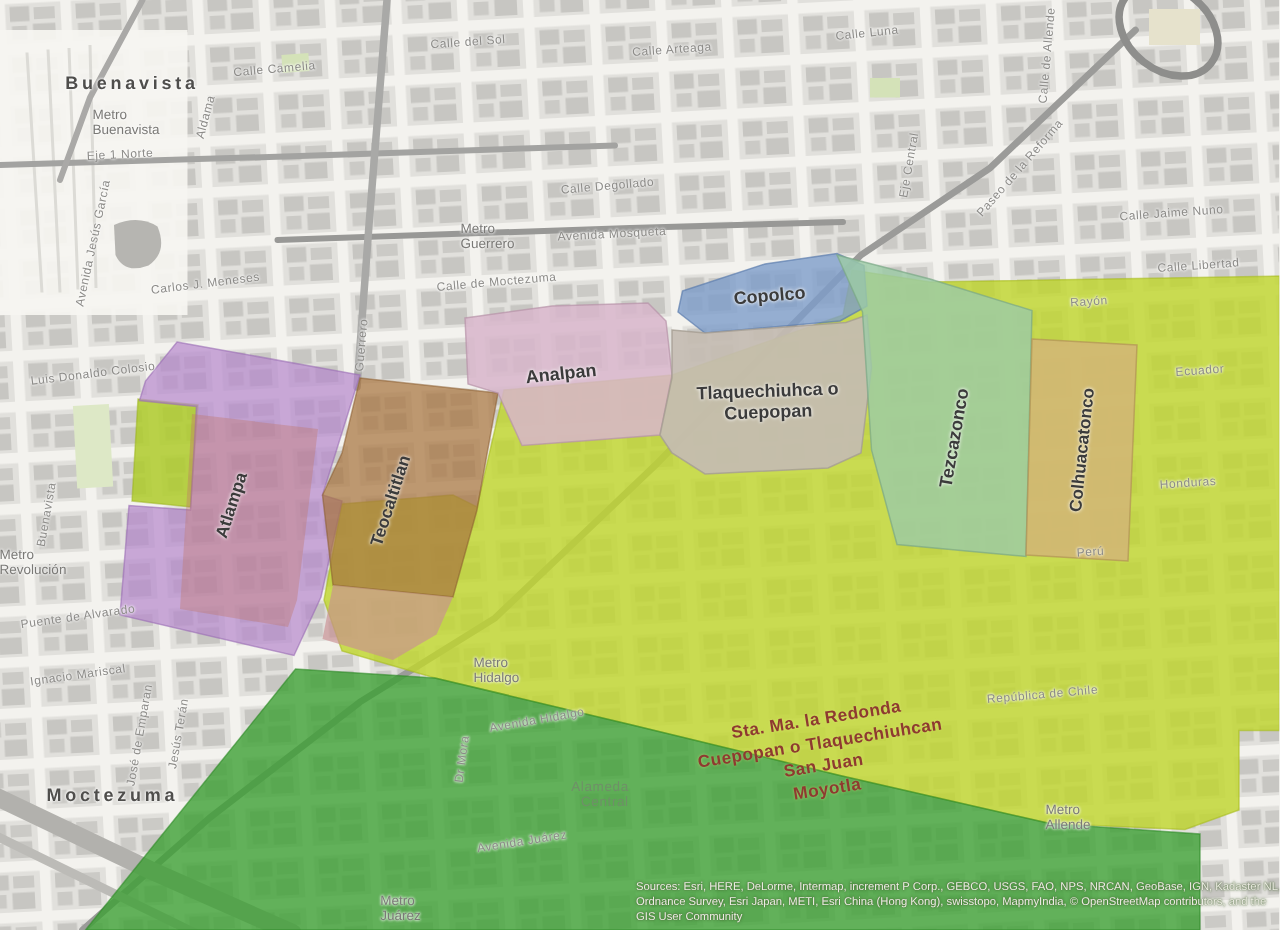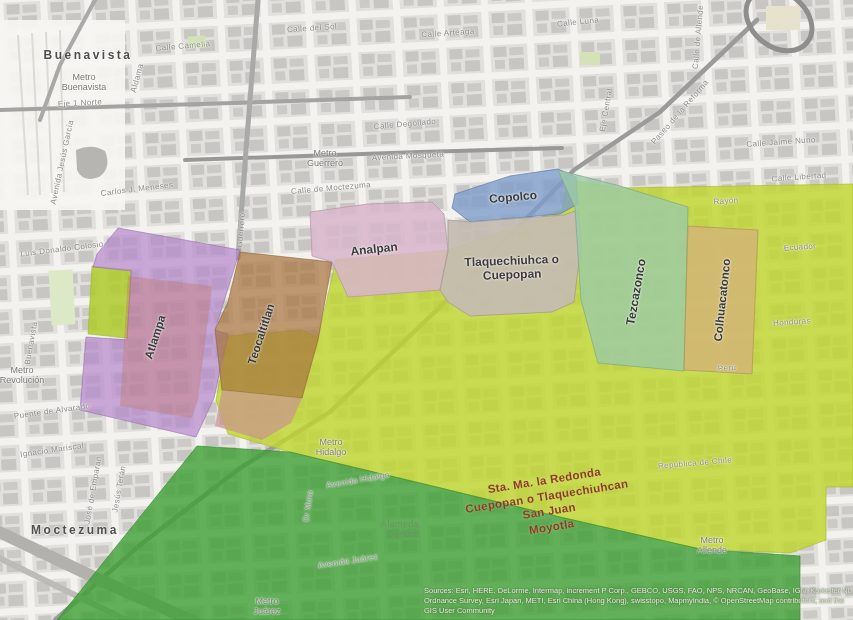--- a/index.html
+++ b/index.html
@@ -3,21 +3,21 @@
 <meta charset="utf-8">
 <style>
   html,body{margin:0;padding:0;background:#f3f2ee;}
   .stage{position:relative;width:853px;height:620px;overflow:hidden;
          font-family:"Liberation Sans", sans-serif;background:#f3f2ee;}
   .stage svg{position:absolute;left:0;top:0;}
   .labels{position:absolute;left:0;top:0;width:853px;height:620px;pointer-events:none;}
   .lbl{position:absolute;white-space:nowrap;}
   .street{font-size:8px;color:#8c8b88;letter-spacing:.4px;
           text-shadow:0 0 2px #fff,0 0 2px #fff;}
-  .metro{font-size:9px;color:#7a7976;text-align:center;white-space:pre-line;line-height:1.15;
+  .metro{font-size:9px;color:#7a7976;text-align:left;white-space:pre-line;line-height:1.15;
          text-shadow:0 0 2px #fff,0 0 2px #fff;}
   .district{font-size:12px;font-weight:bold;color:#4f4e4c;letter-spacing:2.5px;
             text-shadow:0 0 2px #fff,0 0 2px #fff;}
   .region{font-size:12px;font-weight:600;color:#3b3b3b;
           text-shadow:0 0 2px rgba(255,255,255,.85),0 0 3px rgba(255,255,255,.7);}
   .region.small{font-size:11.5px;}
   .region.wrap{white-space:normal;width:118px;text-align:center;line-height:1.2;}
   .redonda{font-size:11.5px;font-weight:bold;color:#8e3a30;text-align:center;
            white-space:pre-line;line-height:1.35;letter-spacing:.3px;
            text-shadow:0 0 2px rgba(220,230,120,.6);}

